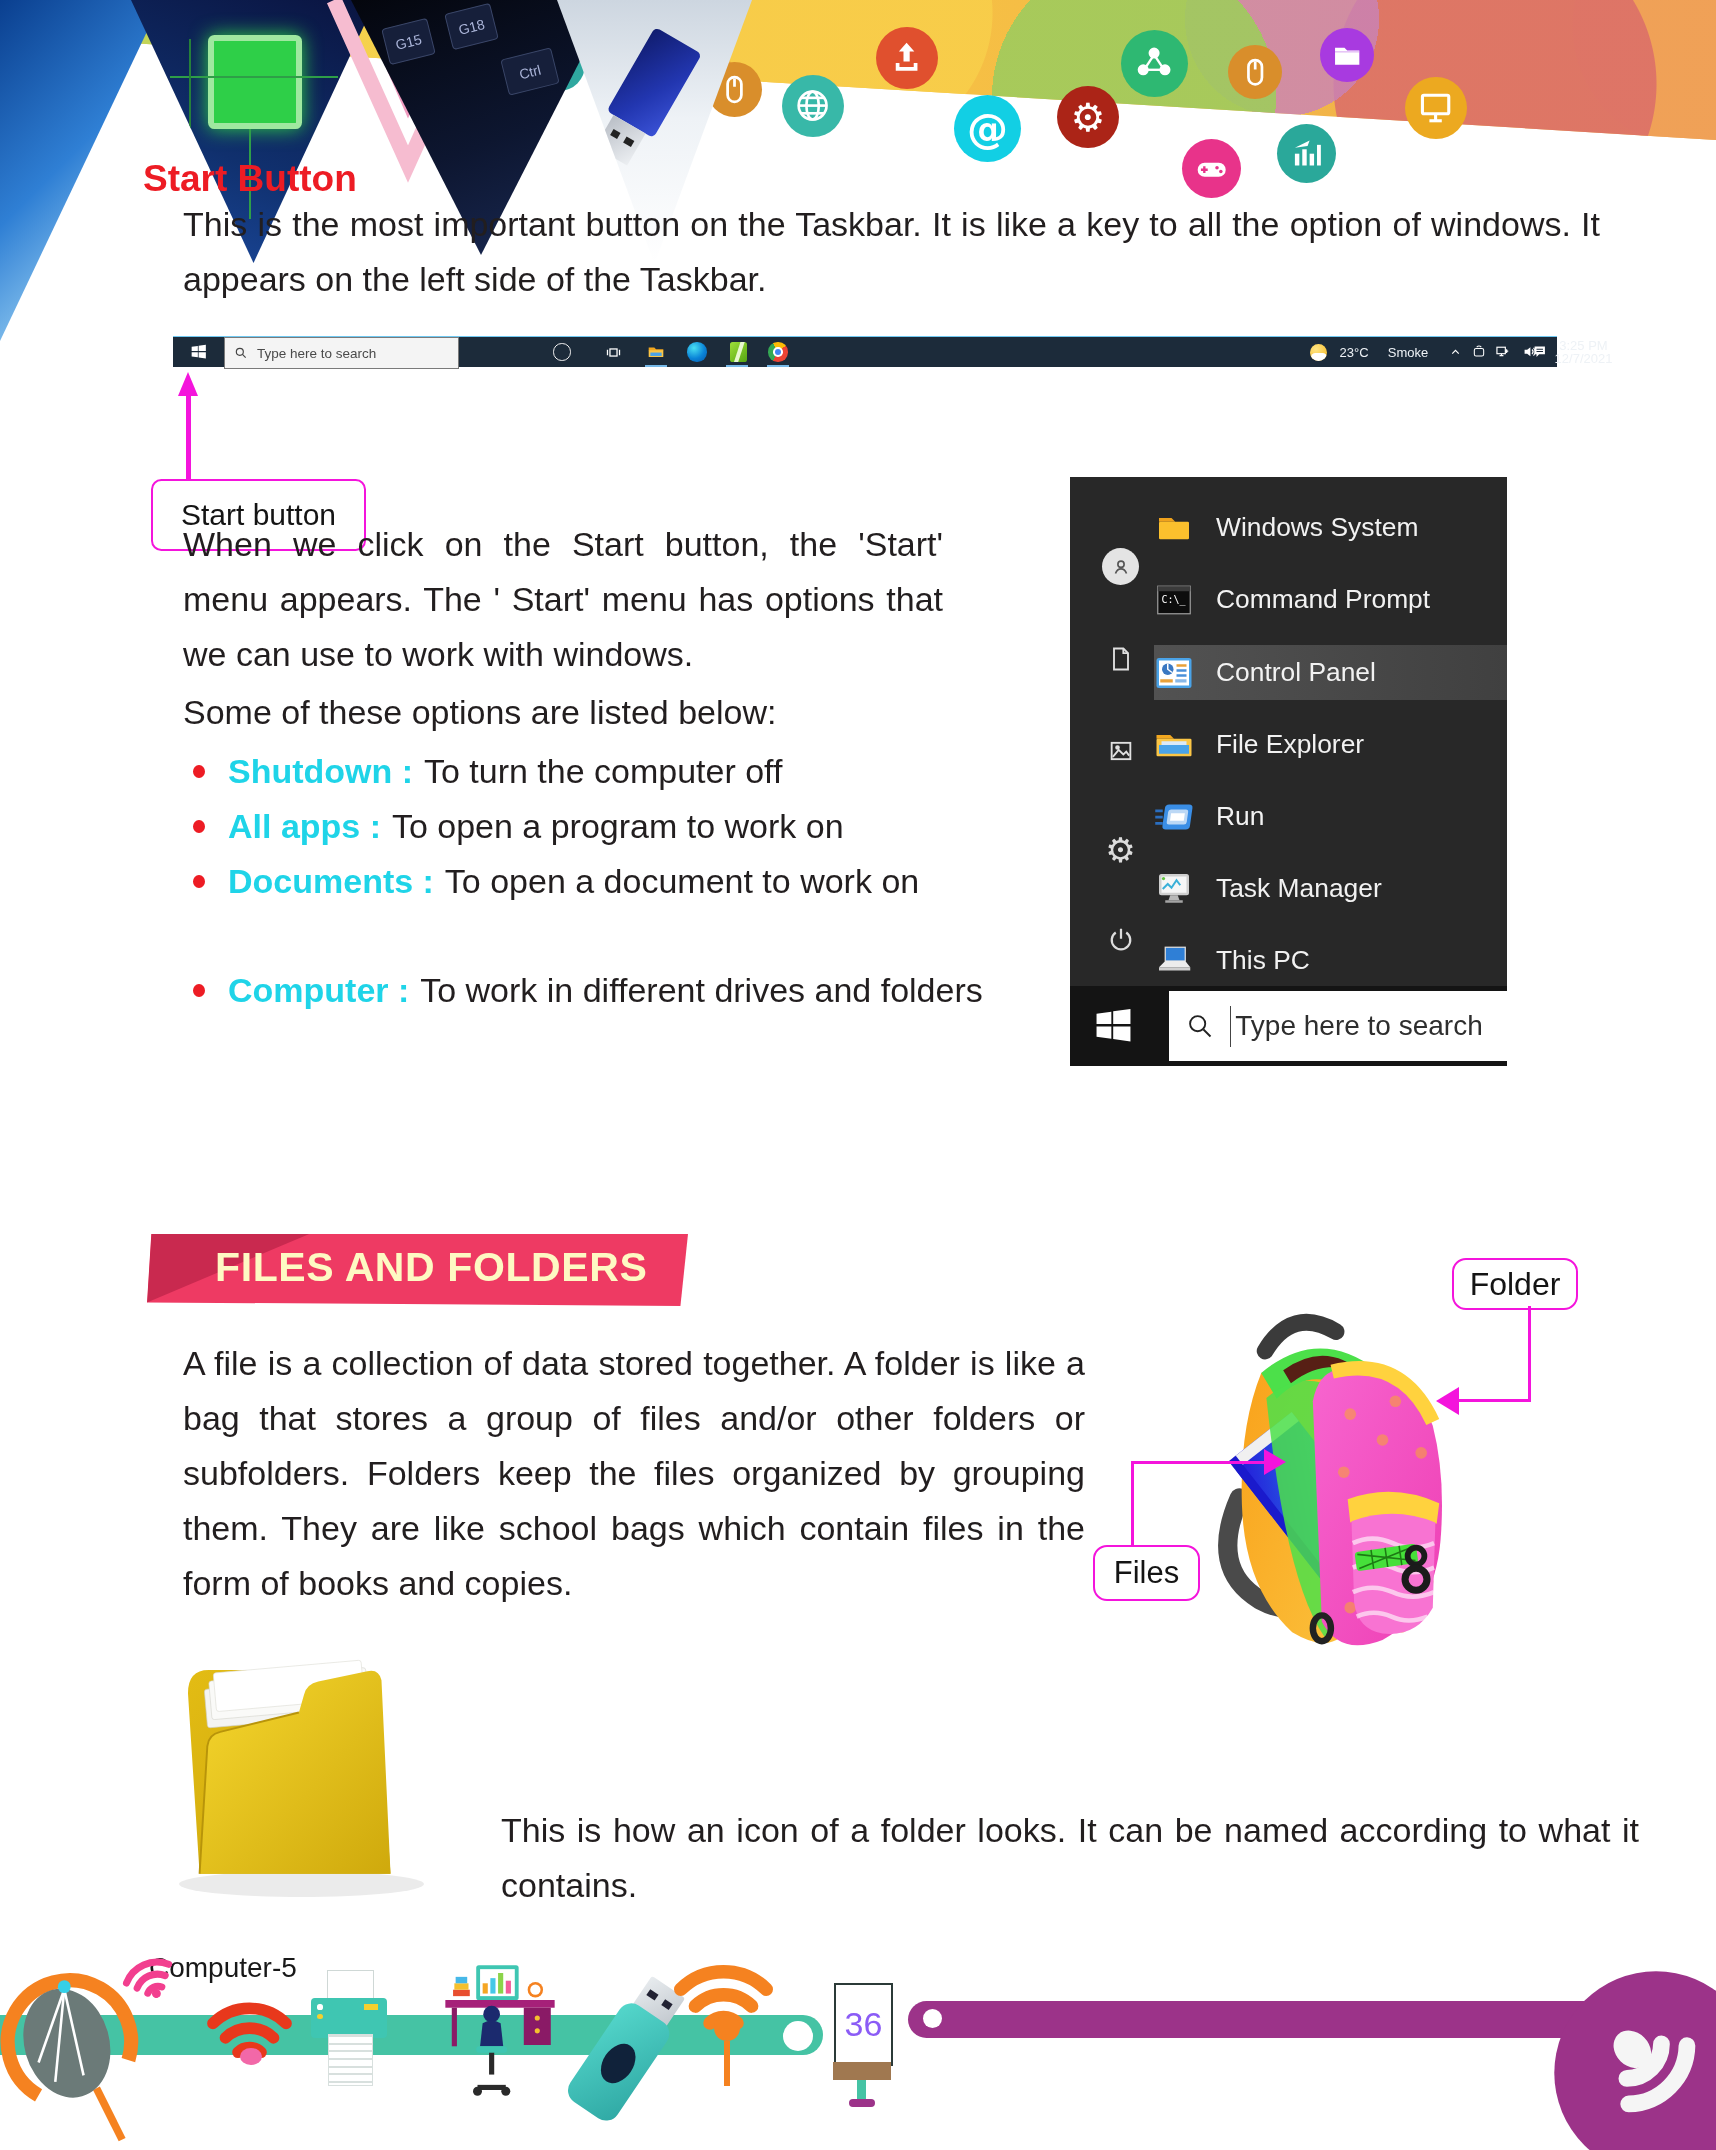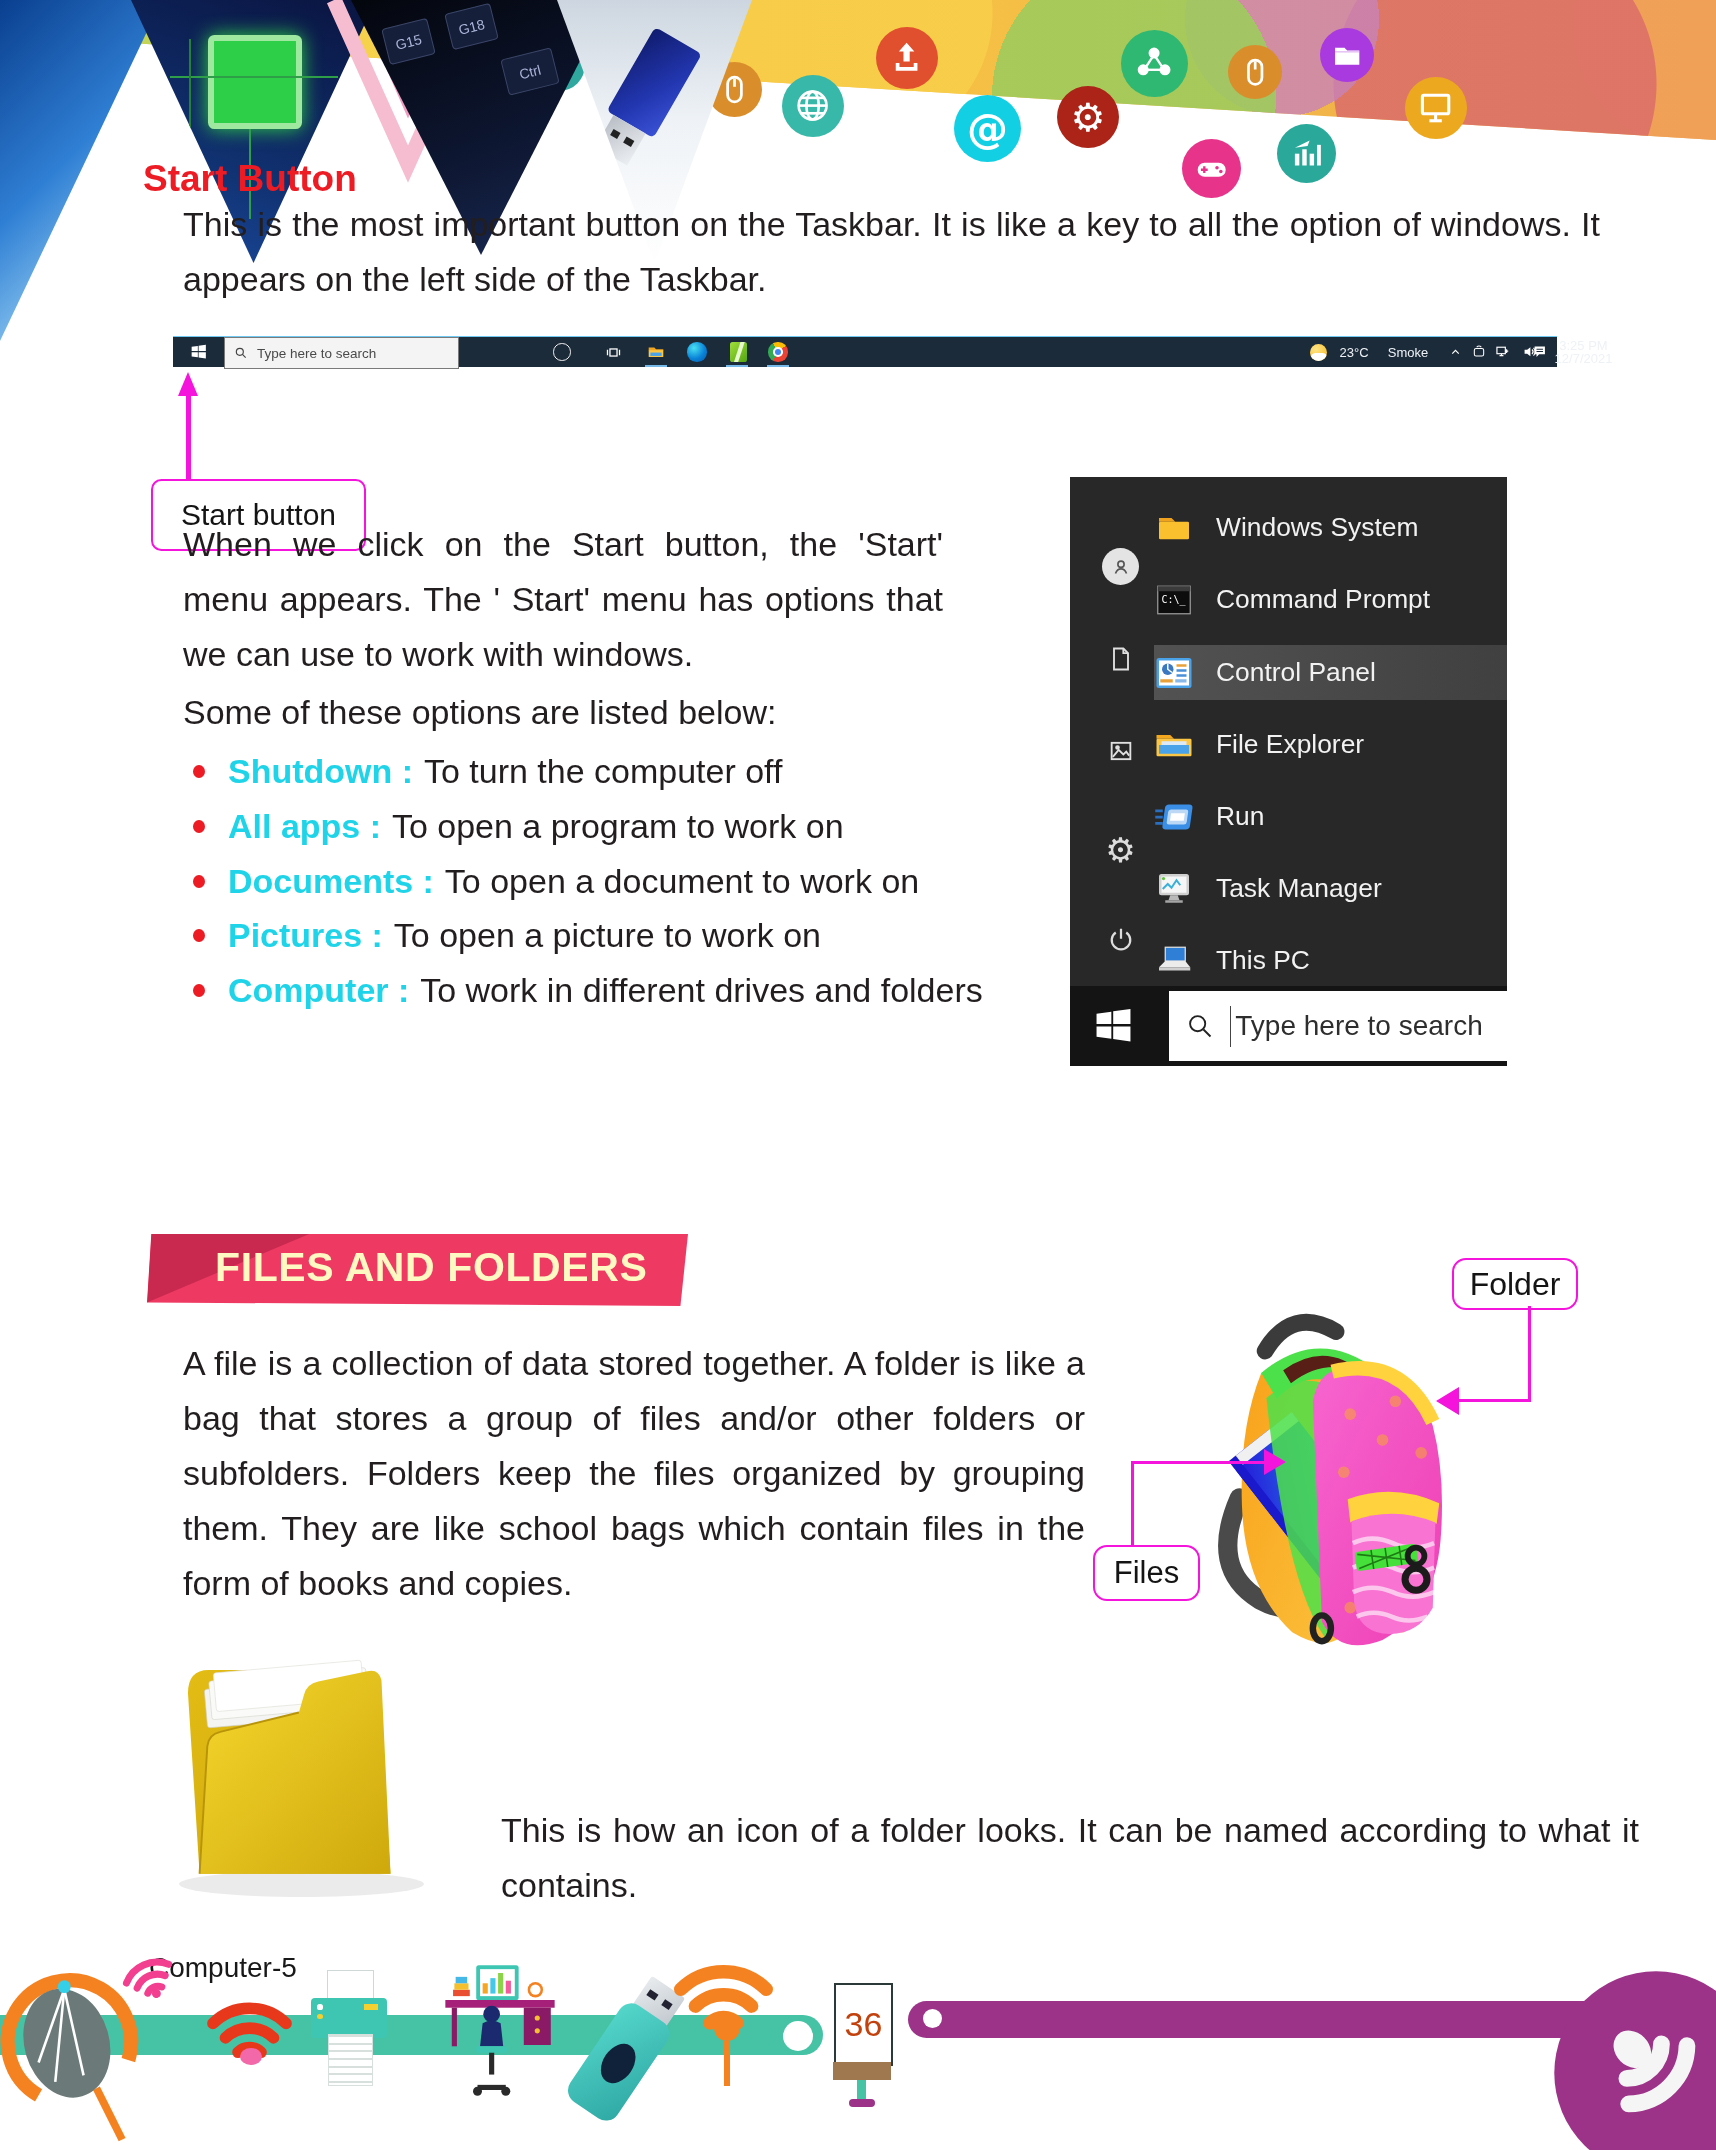--- a/index.html
+++ b/index.html
@@ -59,21 +59,21 @@
   .banner{left:147px;top:1234px;width:541px;height:72px;background:#ee3a63;
           clip-path:polygon(0.8% 0,100% 0,98.6% 100%,0 95%);}
   .banner .dark{position:absolute;left:0;top:0;width:100%;height:100%;background:#c9294f;
           clip-path:polygon(0.8% 0,30% 0,0 95%);}
   .banner .txt{position:absolute;left:68px;top:0;width:100%;height:67px;display:flex;align-items:center;
           color:#fef9c3;font-weight:bold;font-size:41px;letter-spacing:0.6px;}
   
   .teal-band{left:0;top:2015px;width:823px;height:40px;background:#45c3a4;border-radius:0 20px 20px 0;}
   .wifi{stroke-linecap:round;fill:none;}
   .placard{border:2.6px solid #2b3a38;background:#fff;display:flex;align-items:center;justify-content:center;
-           font-size:34px;color:#c2410c;}
+           font-size:34px;color:#8b5cf6;}
   .ppl-bar{left:908px;top:2001px;width:780px;height:37px;background:#9c3389;border-radius:18.7px 0 0 18.7px;}
 </style>
 </head>
 <body>
 
 <div id="page">
 
   <div class="abs band"></div>
 
   <div class="abs bi" style="left:533px;top:39px;width:52px;height:52px;background:#2fa8a0;">
@@ -303,23 +303,20 @@
   <div class="abs body-text" style="left:143px;top:685px;width:838px;">Some of these options are listed below:</div>
 
   <div class="opt body-text jt" style="top:744px;">
     <span class="term">Shutdown :</span><span>To turn the computer off</span>
   </div>
   <div class="opt body-text jt" style="top:799px;">
     <span class="term">All apps :</span><span>To open a program to work on</span>
   </div>
   <div class="opt body-text jt" style="top:854px;">
     <span class="term">Documents :</span><span>To open a document to work on</span>
-  </div>
-  <div class="opt body-text jt" style="top:908px;">
-    <span class="term">Pictures :</span><span>To open a picture to work on</span>
   </div>
   <div class="opt body-text jt" style="top:963px;">
     <span class="term">Computer :</span><span>To work in different drives and folders</span>
   </div>
 
   <div class="abs menu">
 
     <div class="rail-ic" style="top:70px;">
       <div style="width:37px;height:37px;border-radius:50%;background:#e4e4e4;display:flex;align-items:center;justify-content:center;">
         <svg width="22" height="22" viewBox="0 0 24 24" fill="none" stroke="#555" stroke-width="1.8">

